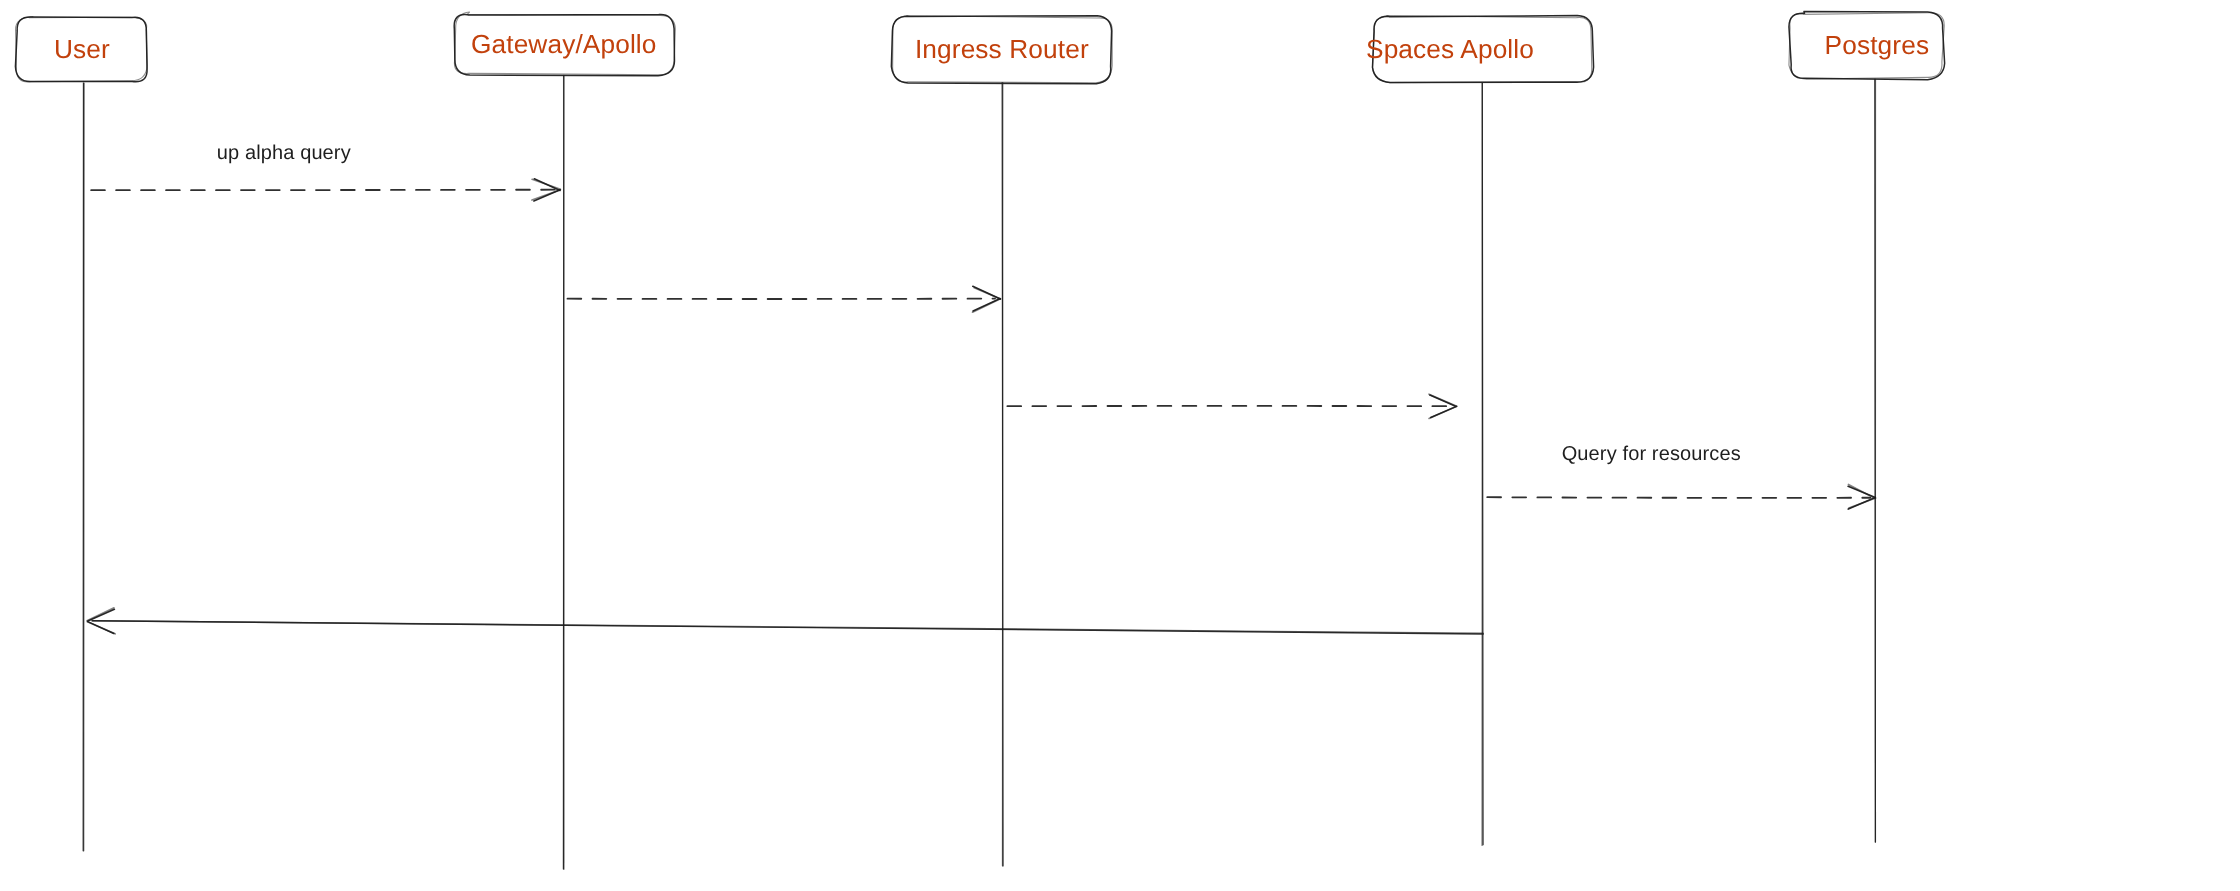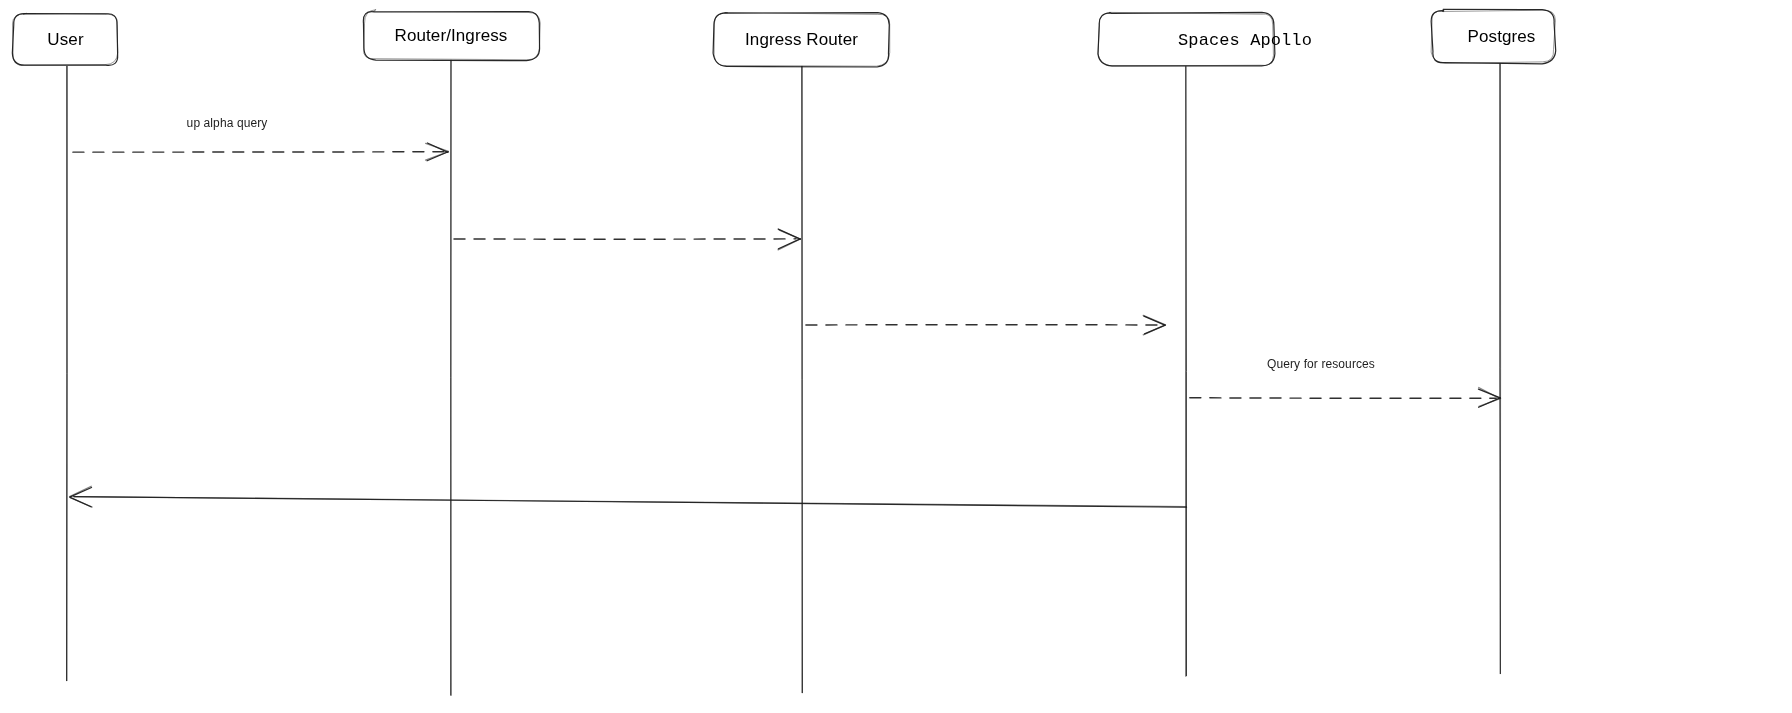--- a/index.html
+++ b/index.html
@@ -22,33 +22,33 @@
   }
   #sketch-layer {
     position: absolute;
     left: 0;
     top: 0;
     width: 1792px;
     height: 713px;
   }
   .participant-label {
     position: absolute;
-    color: #000000;
-    font-size: 17px;
+    color: #c2410c;
+    font-size: 21px;
     font-family: "Liberation Sans", sans-serif;
     text-align: center;
     white-space: nowrap;
     transform: translate(-50%, -50%);
     pointer-events: none;
     letter-spacing: 0.1px;
   }
   .message-label {
     position: absolute;
     color: #1e1e1e;
-    font-size: 12px;
+    font-size: 16px;
     font-family: "Liberation Sans", sans-serif;
     text-align: center;
     white-space: nowrap;
     transform: translate(-50%, -50%);
     pointer-events: none;
     letter-spacing: 0.1px;
   }
   .hit {
     position: absolute;
     cursor: default;
@@ -142,23 +142,23 @@
           <path d="M1186.4967215022073,506.6417430396192 Q628.9525644421577,502.2946457559243 73.41630367897451,496.56452661240473" fill="none" stroke="#1e1e1e" stroke-width="1.15" stroke-linecap="round" stroke-opacity="0.62"></path>
           <path d="M91.51419183565304,487.4901627222542 L70.2520729906857,496.8047900575213" fill="none" stroke="#1e1e1e" stroke-width="1.3" stroke-linecap="round" stroke-opacity="0.95"></path>
           <path d="M91.05116151170805,506.7401981946547 L70.1299519585818,497.2938273197971" fill="none" stroke="#1e1e1e" stroke-width="1.3" stroke-linecap="round" stroke-opacity="0.95"></path>
           <path d="M91.20605939859524,486.2286506665405 L69.58357089012861,496.6191728961654" fill="none" stroke="#1e1e1e" stroke-width="1.3" stroke-linecap="round" stroke-opacity="0.55"></path>
           <path d="M92.12067820271477,507.093577722786 L69.86688971035183,497.4784049385227" fill="none" stroke="#1e1e1e" stroke-width="1.3" stroke-linecap="round" stroke-opacity="0.55"></path>
         </g>
       </g>
     </svg>
   <div id="label-layer">
       <div class="participant-label" style="left: 65.5px; top: 39.5px;">User</div>
-      <div class="participant-label" style="left: 451px; top: 35.5px;">Router/Ingress</div>
+      <div class="participant-label" style="left: 451px; top: 35.5px;">Gateway/Apollo</div>
       <div class="participant-label" style="left: 801.5px; top: 39.5px;">Ingress Router</div>
-      <div class="participant-label" style="left: 1245px; top: 39.5px; font-family: Liberation Mono, monospace;">Spaces Apollo</div>
+      <div class="participant-label" style="left: 1160px; top: 39.5px;">Spaces Apollo</div>
       <div class="participant-label" style="left: 1493.5px; top: 36.5px; padding-left: 16px;">Postgres</div>
       <div class="message-label" style="left: 227px; top: 123px;">up alpha query</div>
       <div class="message-label" style="left: 1321px; top: 364px; text-align: right;">Query for resources</div>
     </div>
   <div id="hit-layer">
       <div class="hit" style="left: 13px; top: 13px; width: 105px; height: 53px;"></div>
       <div class="hit" style="left: 363px; top: 11px; width: 176px; height: 49px;"></div>
       <div class="hit" style="left: 714px; top: 13px; width: 175px; height: 53px;"></div>
       <div class="hit" style="left: 1099px; top: 13px; width: 175px; height: 53px;"></div>
       <div class="hit" style="left: 1432px; top: 10px; width: 123px; height: 53px;"></div>

